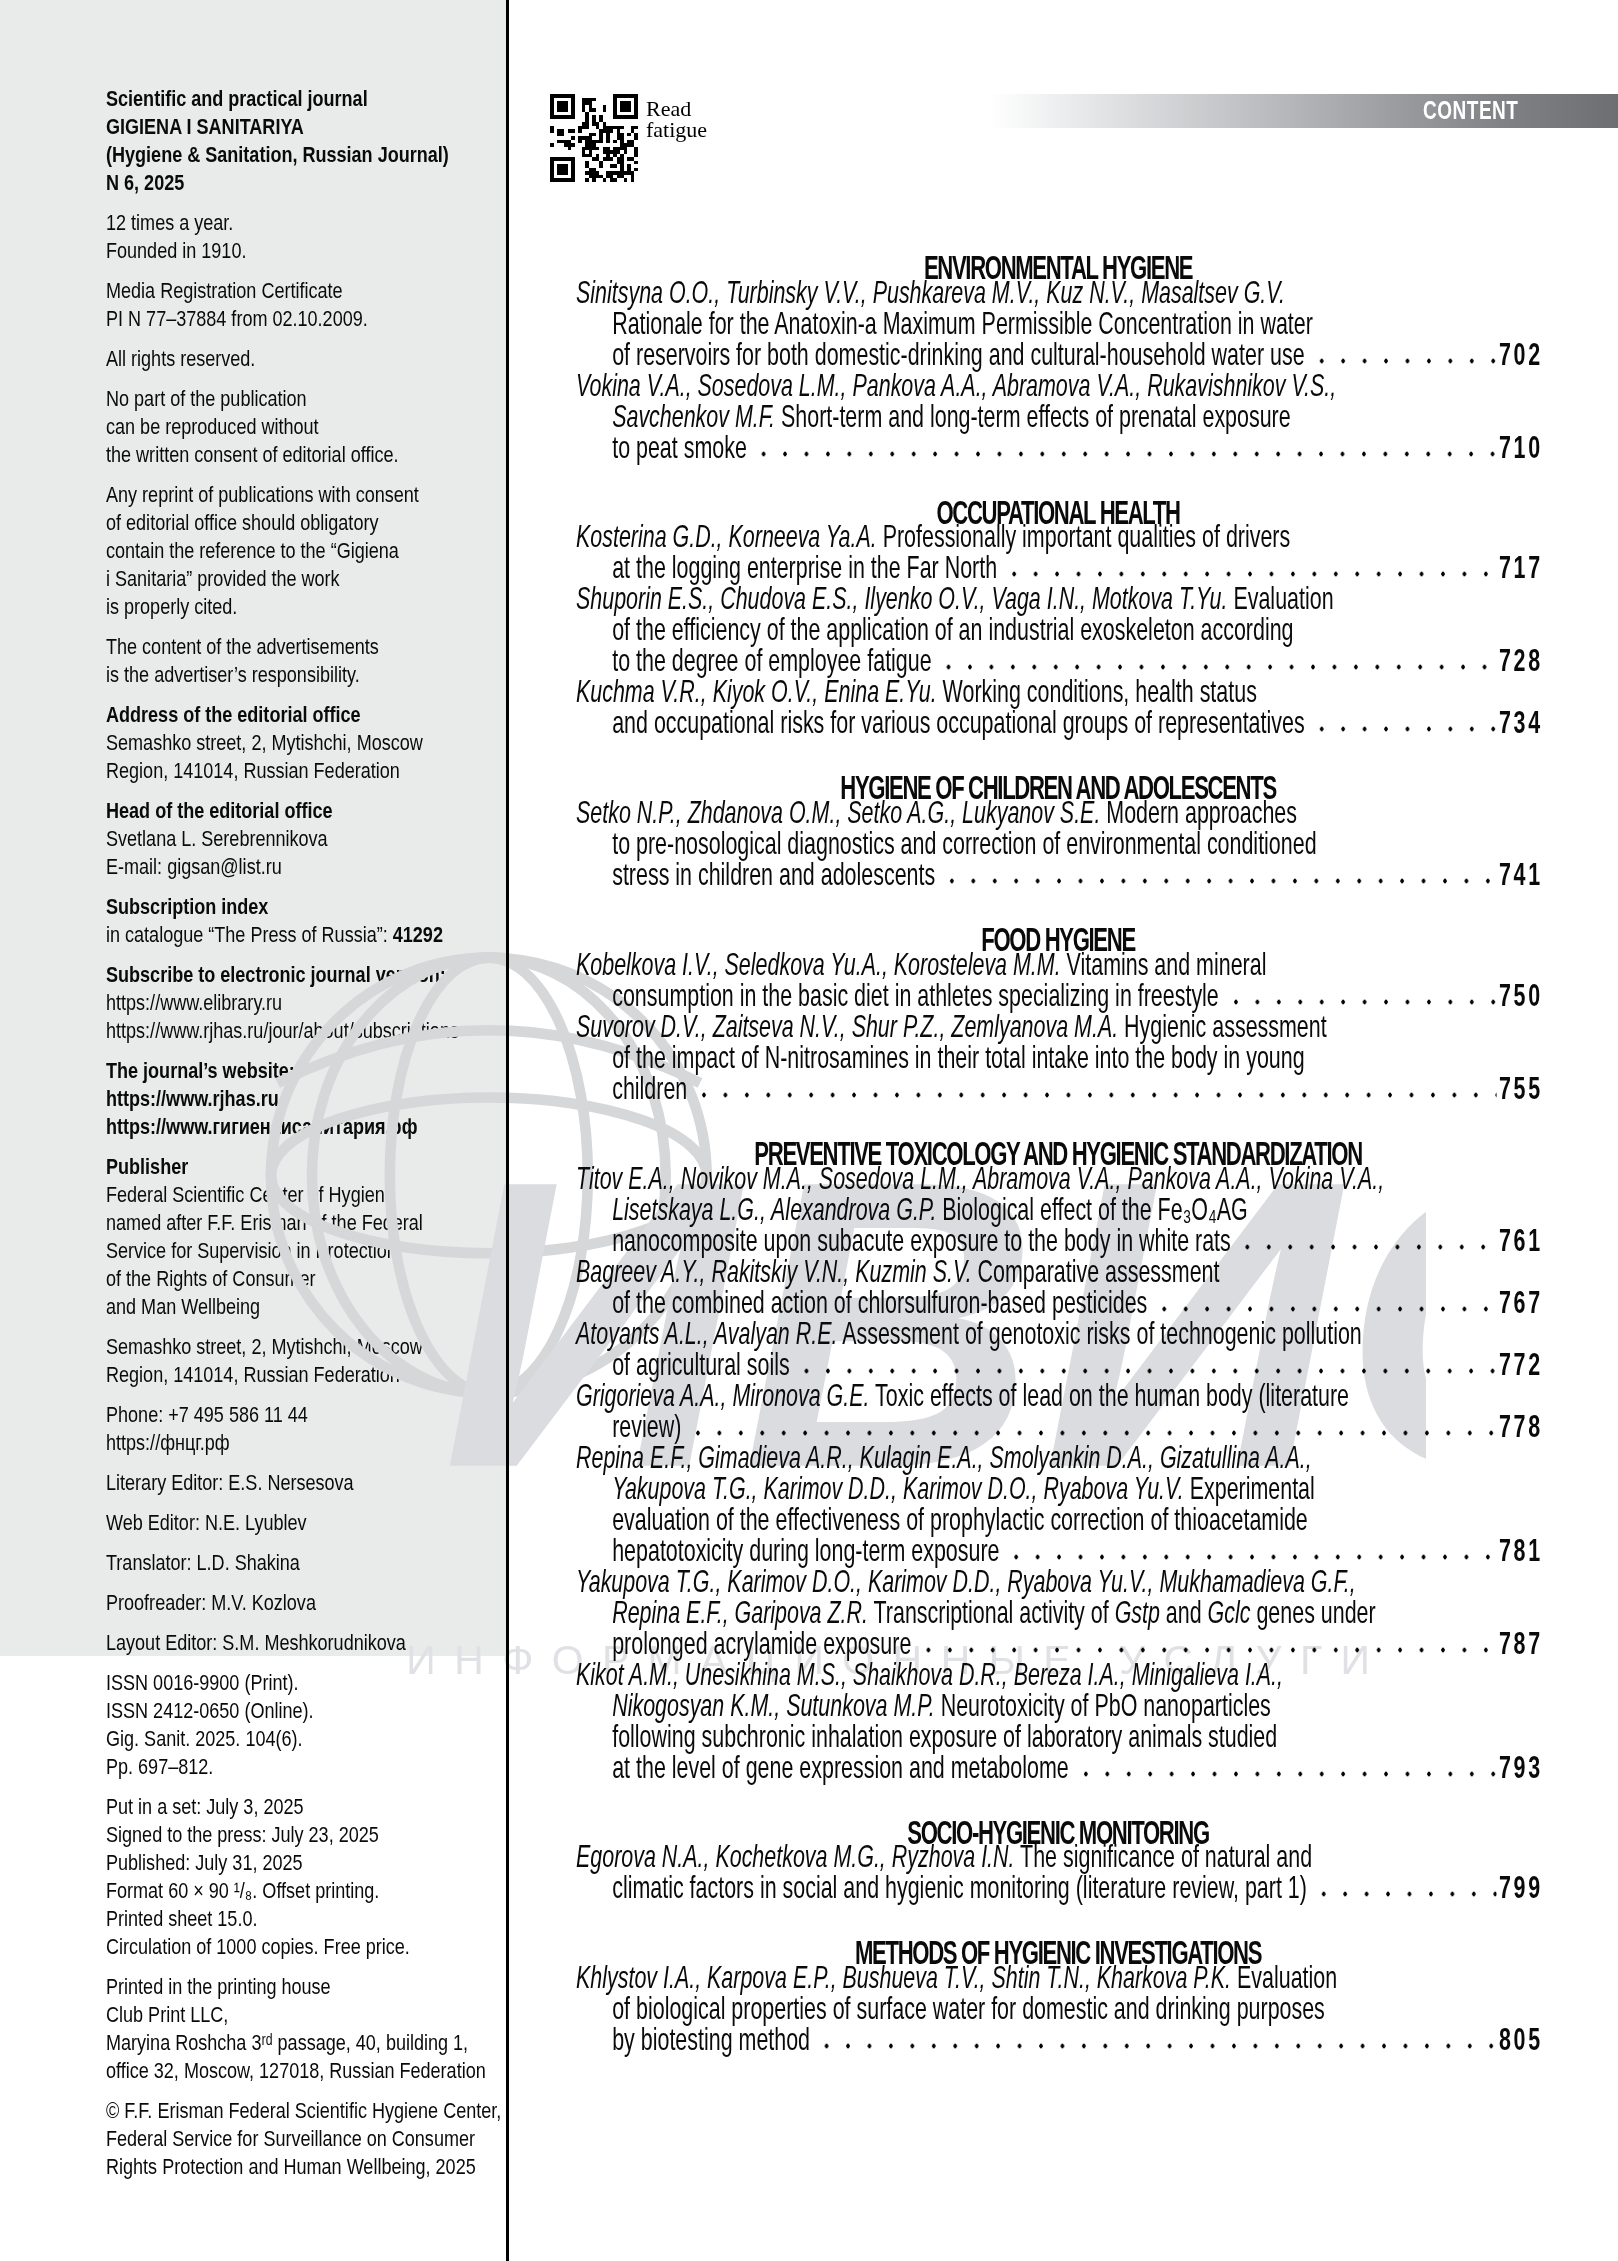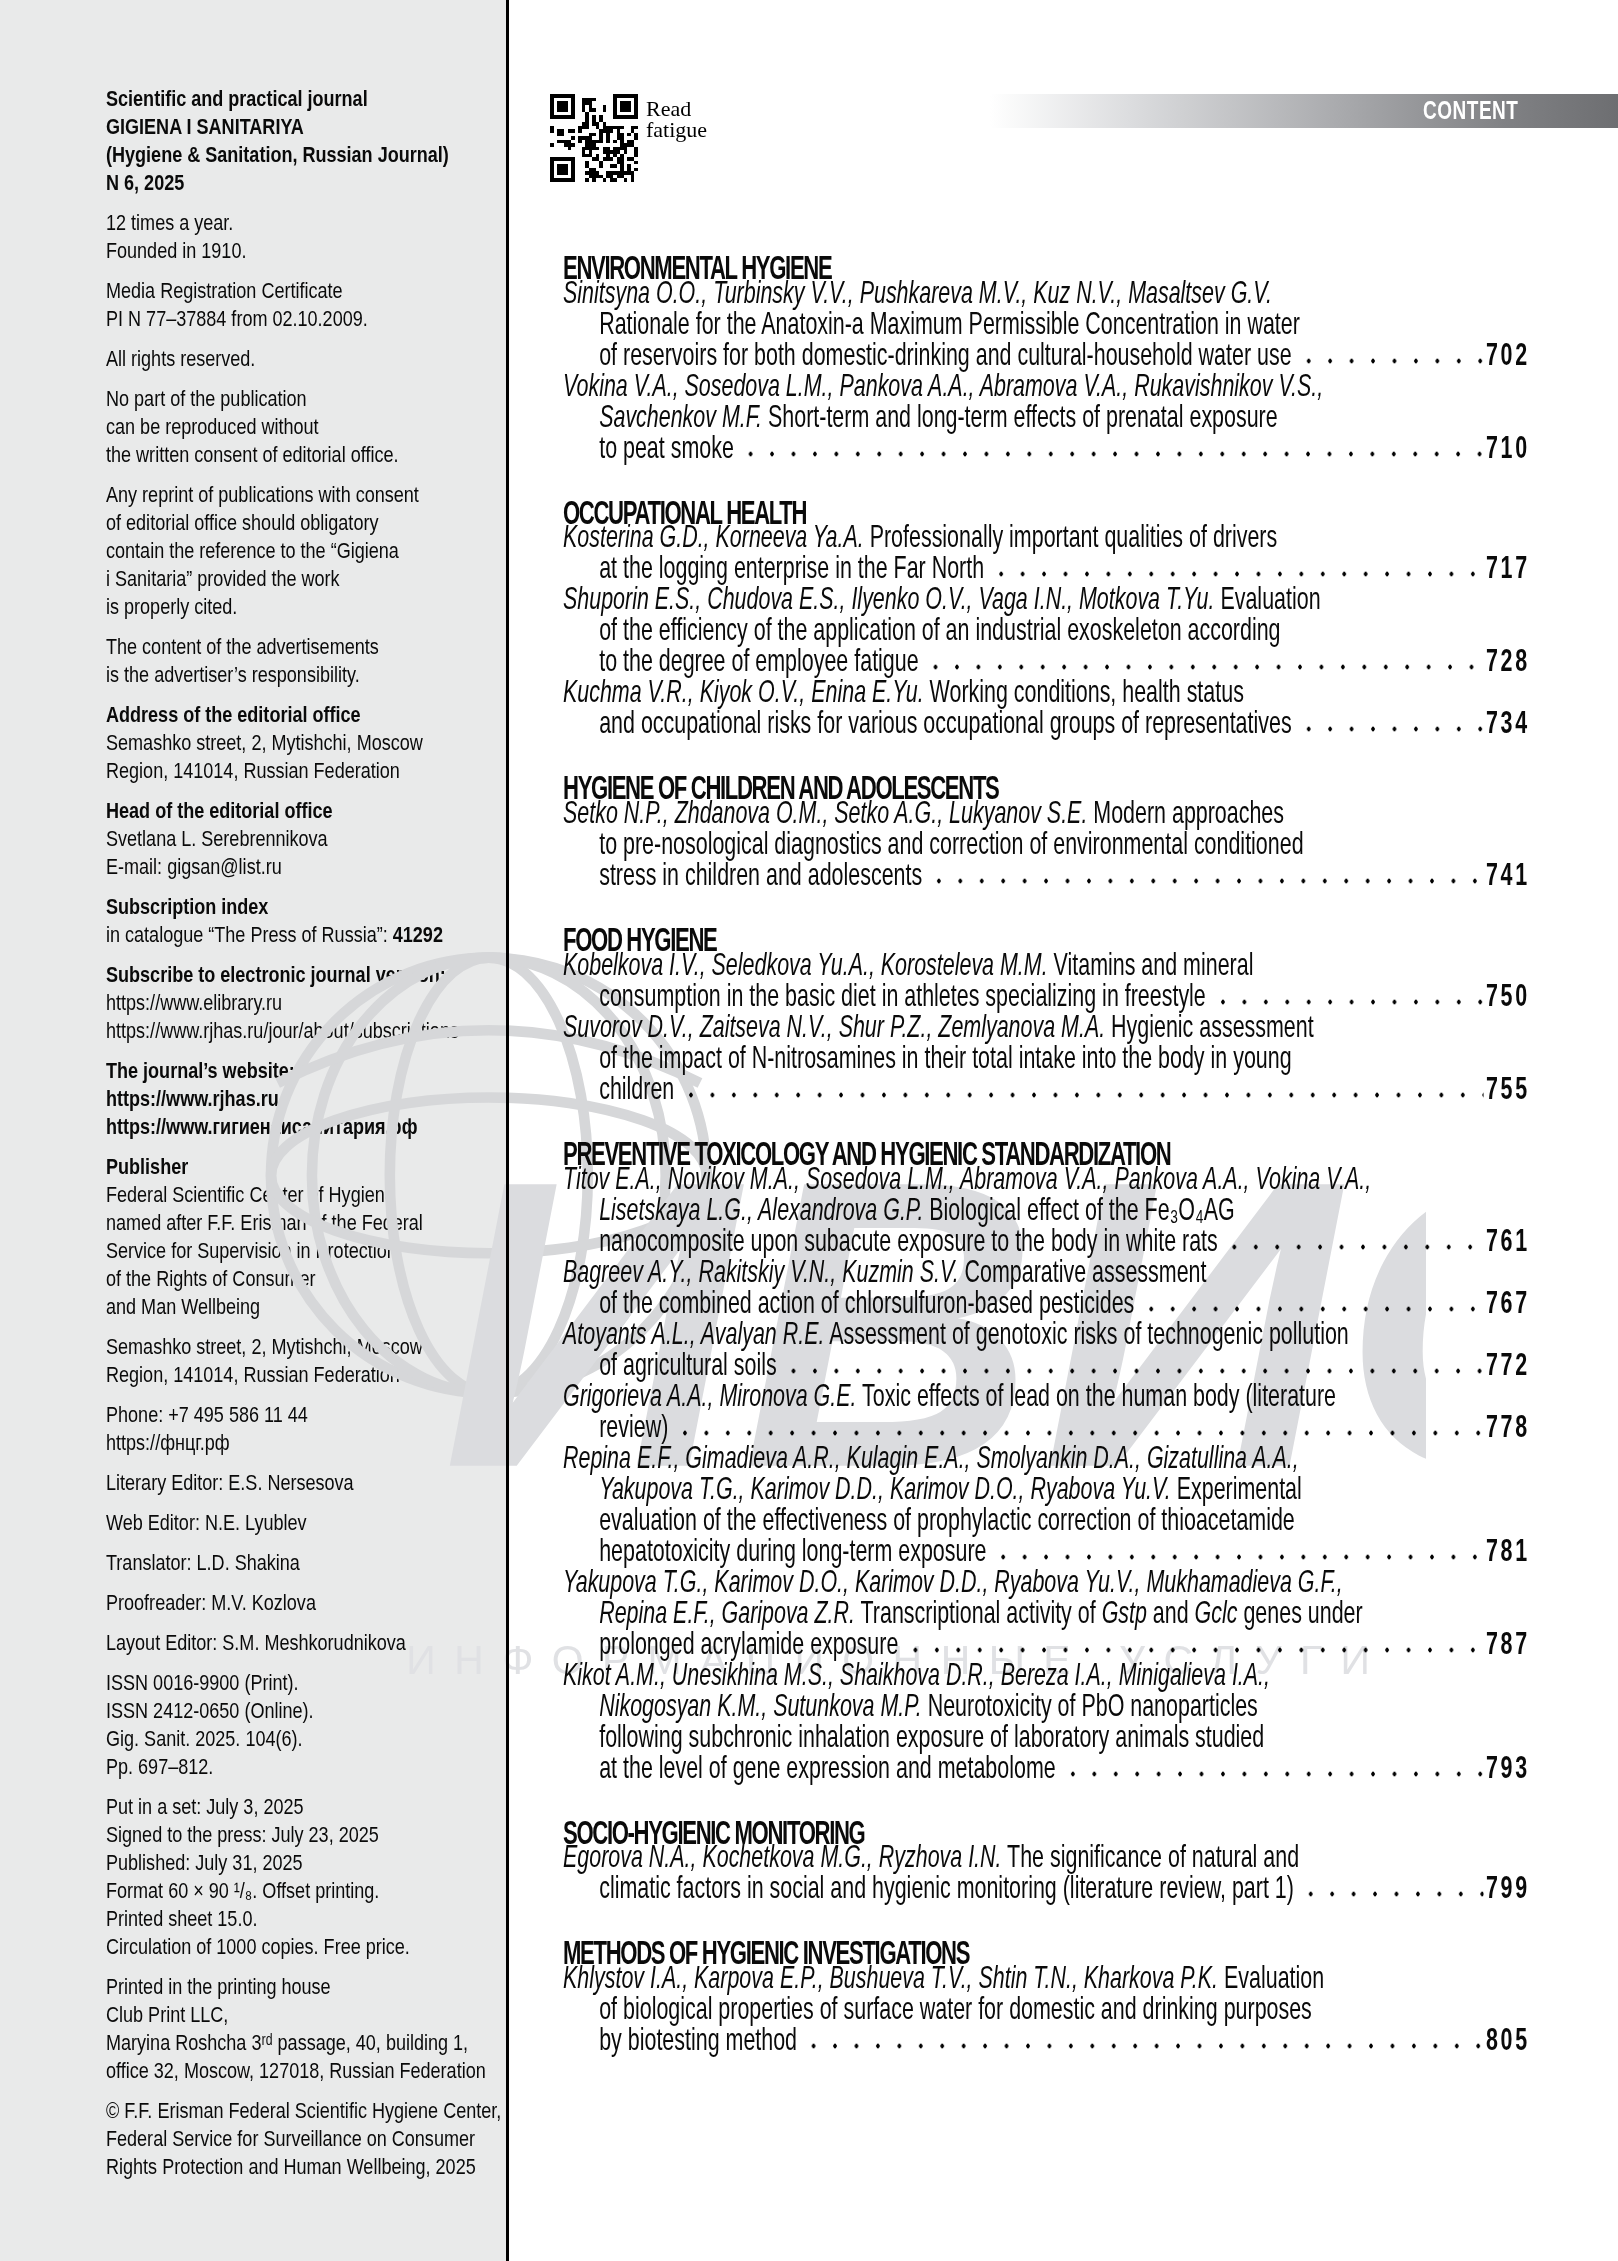--- a/index.html
+++ b/index.html
@@ -1,19 +1,19 @@
 <!DOCTYPE html>
 <html style="font-size:10.6px"><head>
 <meta charset="utf-8">
 <style>
   html,body{margin:0;padding:0;background:#888;}
   .page{position:relative;width:1619px;height:2261px;background:#ffffff;overflow:hidden;
         font-family:"Liberation Sans",sans-serif;color:#0a0a0a;}
   
-  .sidebar{position:absolute;left:0;top:0;width:506px;height:2261px;background:#e9eaea;z-index:0;}
+  .sidebar{position:absolute;left:0;top:0;width:506px;height:1656px;background:#e9eaea;z-index:0;}
   .sidebar-inner{position:absolute;left:106px;top:85px;width:486px;
                  transform:scaleX(0.82);transform-origin:0 0;
                  font-size:22px;line-height:28px;z-index:2;}
   .spara{margin:0 0 12px 0;}
   .sline{white-space:nowrap;}
   .b{font-weight:bold;}
   .i{font-style:italic;}
   
   .divider{position:absolute;left:506px;top:0;width:3.3px;height:2261px;background:#000;z-index:3;}
   
@@ -21,21 +21,21 @@
   
   .qr{position:absolute;left:550px;top:94px;width:88px;height:88px;z-index:2;}
   .read-online{position:absolute;left:646px;top:98px;z-index:2;
                font-family:"Liberation Serif",serif;font-size:22px;line-height:21px;color:#000;}
   .banner{position:absolute;left:990px;top:94px;width:629px;height:34px;z-index:2;
           background:linear-gradient(90deg,#ffffff 0%,#dcdddf 22%,#aaabae 55%,#808184 82%,#6d6e71 100%);}
   .banner-text{position:absolute;right:101px;top:50%;
                transform:translateY(-52%) scaleX(0.72);transform-origin:right center;
                color:#ffffff;font-weight:bold;font-size:26.4px;letter-spacing:0.7px;white-space:nowrap;}
   
-  .main{position:absolute;left:563px;top:0;width:964px;z-index:2;}
+  .main{position:absolute;left:576px;top:0;width:964px;z-index:2;text-align:center;}
   .toc-wrap{width:1439px;transform:scaleX(0.67);transform-origin:0 0;padding-top:218px;}
   .sec-h{font-size:33px;line-height:32px;letter-spacing:-2px;font-weight:bold;
          margin:34px 0 -7.3px 0;white-space:nowrap;}
   .entry{margin:0;}
   .tline{display:flex;align-items:baseline;font-size:32px;line-height:31px;white-space:nowrap;}
   .tline .tx{flex:0 0 auto;}
   .ind{padding-left:54px;}
   .dots{flex:1 1 auto;height:8px;margin:0 4px 0 9.2px;min-width:26.4px;
         background-image:radial-gradient(circle,#000 2.1px,transparent 2.8px);
         background-size:32px 8px;background-repeat:repeat-x;background-position:0 0;}

